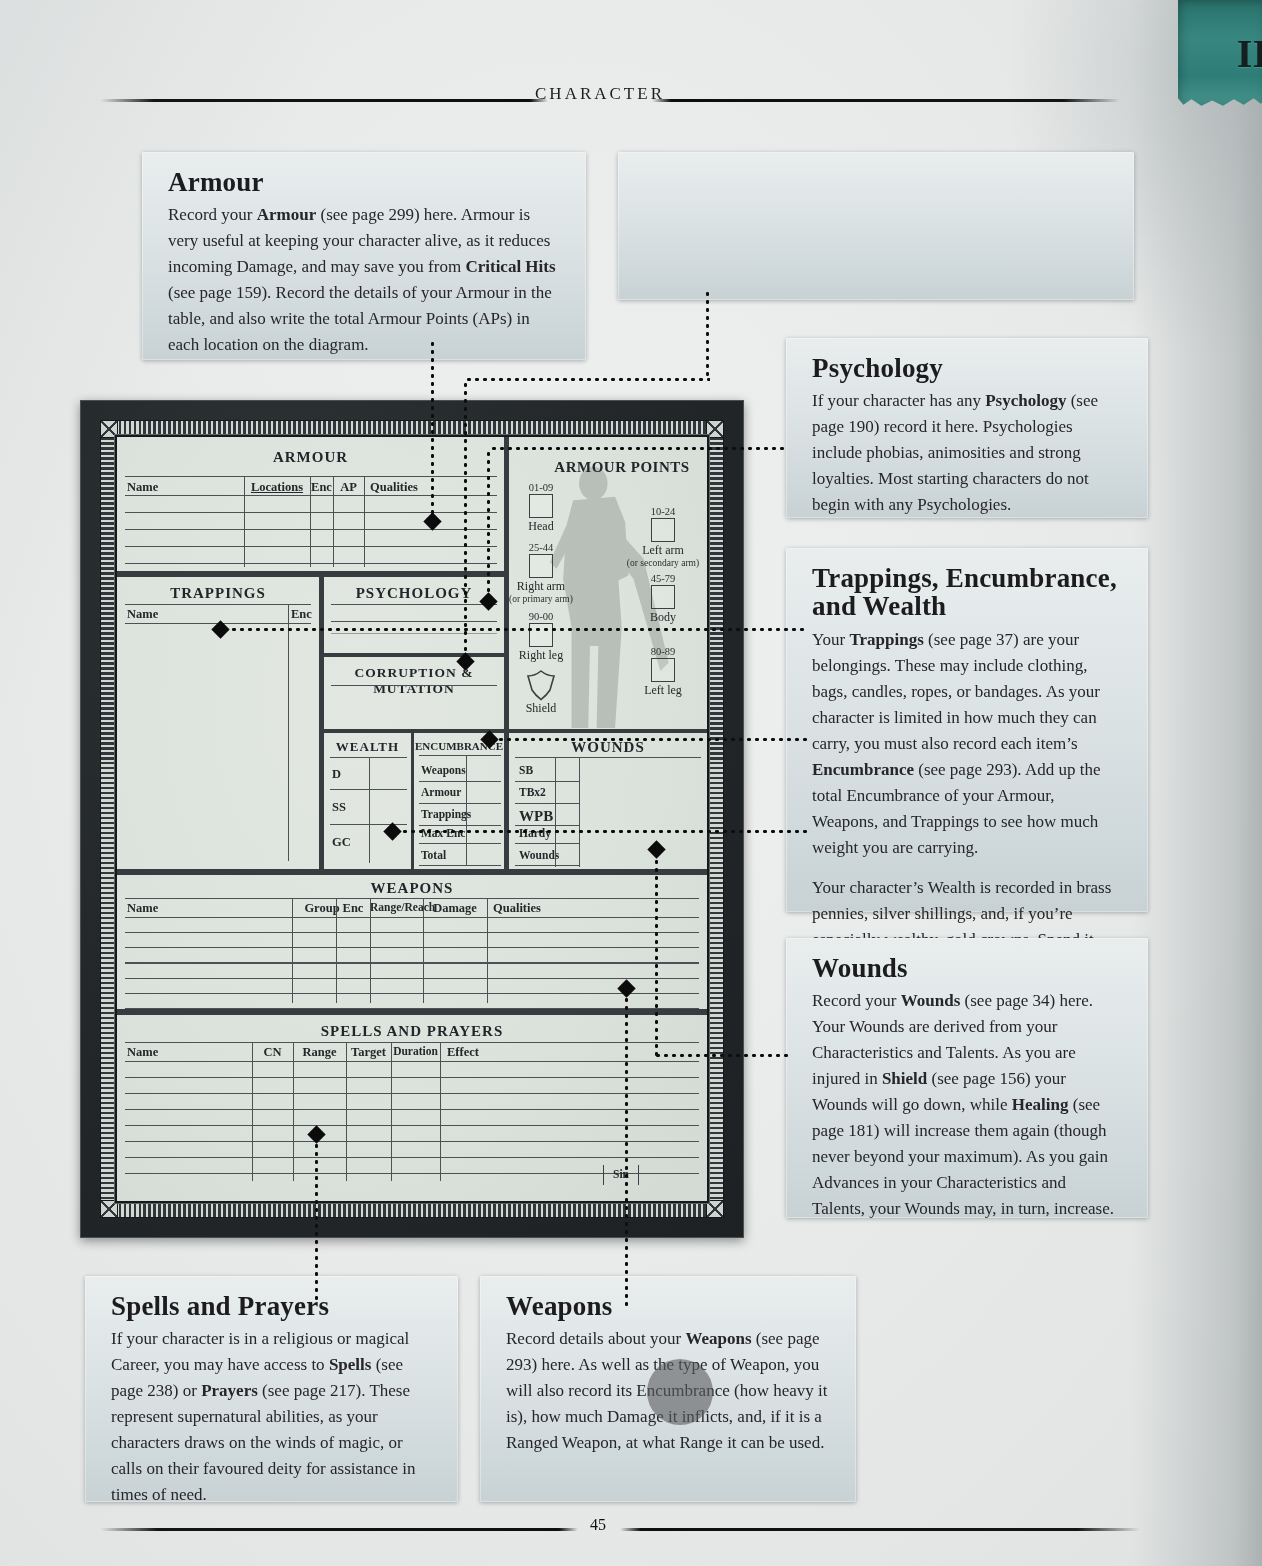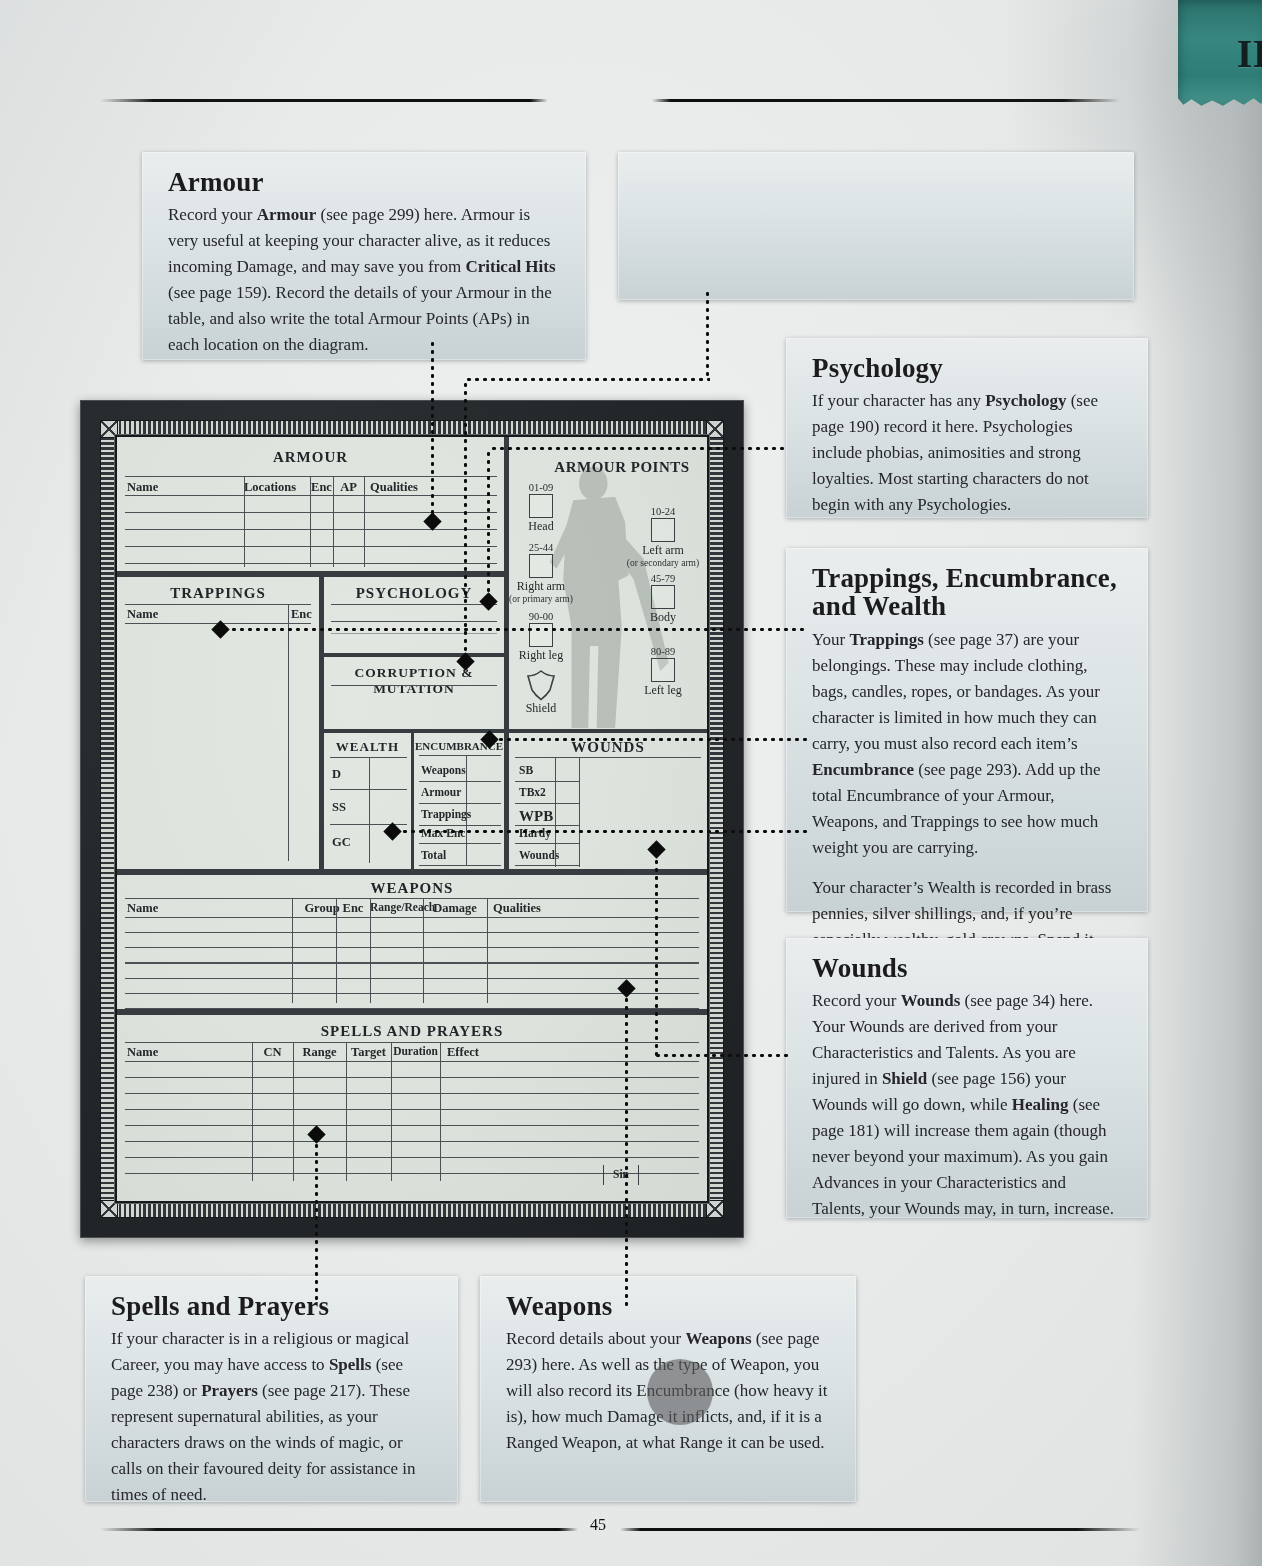--- a/index.html
+++ b/index.html
@@ -86,20 +86,21 @@
   b{font-weight:bold;}
 </style>
 </head>
 <body>
 
 <div class="page">
   <div class="right-shade"></div>
   <div class="top-right-marble"></div>
 
   <div class="hrule ink-l" style="left:100px;top:99px;width:448px;"></div>
+  <div class="header-title">CHARACTER</div>
   <div class="hrule ink-r" style="left:652px;top:99px;width:468px;"></div>
   <div class="chapter-tab">
     <span>II</span>
   </div>
 
   <div class="callout" style="left:142px;top:152px;width:444px;height:208px;">
     <h2>Armour</h2>
     <p>Record your <b>Armour</b> (see page 299) here. Armour is very useful at keeping your character alive, as it reduces incoming Damage, and may save you from <b>Critical Hits</b> (see page 159). Record the details of your Armour in the table, and also write the total Armour Points (APs) in each location on the diagram.</p>
   </div>
 
@@ -151,21 +152,21 @@
           <ellipse cx="46" cy="11" rx="8.5" ry="10"></ellipse>
           <path d="M34 21 L59 19 L65 34 L67 66 L61 69 L63 97 L59 157 L48 157 L49 108 L44 108 L43 157 L33 157 L33 97 L28 68 L30 36 Z"></path>
           <path d="M60 38 L76 56 L91 118 L86 123 L70 68 L56 50 Z"></path>
           <path d="M30 36 L20 58 L24 62 L33 46 Z"></path>
         </g>
       </svg>
 
       <div class="stitle" style="left:0px;top:12px;width:387px;">ARMOUR</div>
       <div class="sline" style="left:8px;top:39px;width:372px;"></div>
       <div class="slabel" style="left:10px;top:43px;">Name</div>
-      <div class="slabel" style="left:127px;top:43px;width:66px;text-align:left;">Locations</div>
+      <div class="slabel" style="left:127px;top:43px;width:66px;text-align:center;text-decoration:underline;">Locations</div>
       <div class="slabel" style="left:193px;top:43px;width:23px;text-align:center;">Enc</div>
       <div class="slabel" style="left:216px;top:43px;width:31px;text-align:center;">AP</div>
       <div class="slabel" style="left:253px;top:43px;">Qualities</div>
       <div class="rows rows-armour" style="left:8px;top:58px;width:372px;height:69px;border-top:1.3px solid #4b5154;"></div>
       <div class="svline" style="left:127px;top:39px;height:91px;"></div>
       <div class="svline" style="left:193px;top:39px;height:91px;"></div>
       <div class="svline" style="left:216px;top:39px;height:91px;"></div>
       <div class="svline" style="left:247px;top:39px;height:91px;"></div>
 
       <div class="stitle" style="left:420px;top:22px;width:170px;letter-spacing:.5px;">ARMOUR POINTS</div>

